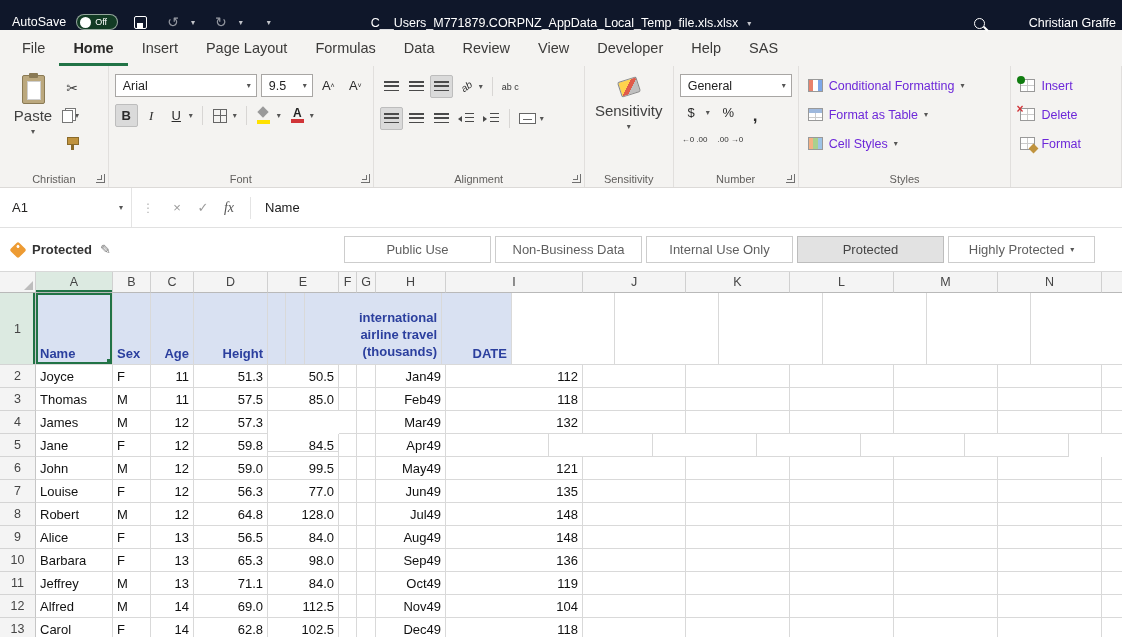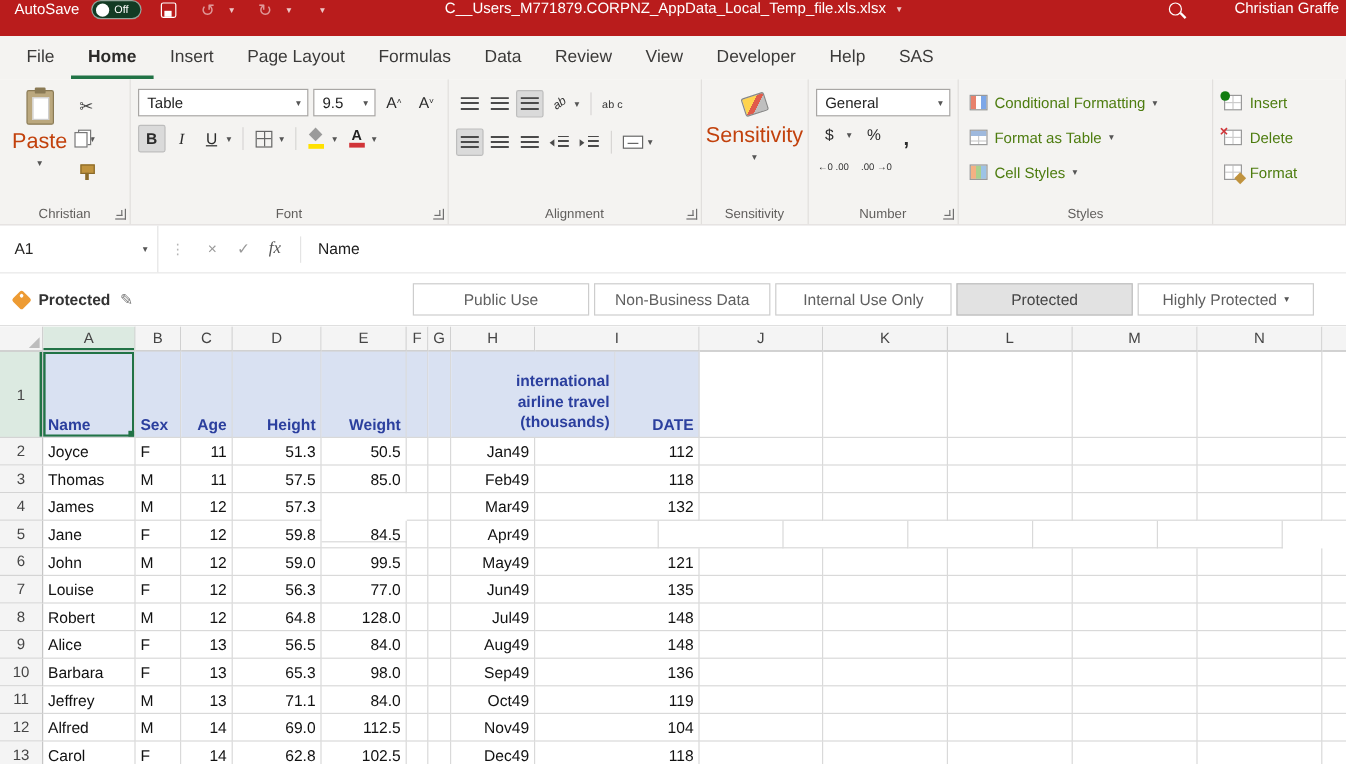--- a/index.html
+++ b/index.html
@@ -1,20 +1,20 @@
 <!DOCTYPE html>
 <html><head>
 <meta charset="utf-8">
 <style>
   *{box-sizing:border-box;margin:0;padding:0}
   body{width:1122px;height:637px;overflow:hidden;background:#fff;
        font-family:"Liberation Sans",sans-serif;font-size:13px;color:#252423;position:relative}
 
   
-  .tb{height:30px;background:#b91c1c;color:#fff;display:flex;align-items:flex-start;
+  .tb{height:30px;background:#0f172a;color:#fff;display:flex;align-items:flex-end;
       padding:0 12px;position:relative;font-size:12.5px}
   .tb .left{display:flex;align-items:center;gap:10px}
   .pill{width:42px;height:16px;border-radius:9px;background:#123b24;border:1px solid rgba(255,255,255,.55);
         display:flex;align-items:center;gap:4px;padding:0 3px}
   .knob{width:11px;height:11px;border-radius:50%;background:#fff}
   .pill b{font-size:9px;font-weight:400;color:#fff}
   .sv{width:13px;height:13px;border:1.5px solid #fff;border-radius:2px;position:relative;margin-left:6px}
   .sv:after{content:"";position:absolute;left:2px;bottom:0;width:6px;height:5px;background:#fff}
   .tbico{color:rgba(255,255,255,.55);font-size:14px;margin-left:10px}
   .tbcaret{font-size:8px;color:rgba(255,255,255,.75);margin-left:2px}
@@ -42,25 +42,25 @@
   .rc{flex:1;display:flex;align-items:flex-start}
   .rc.col{flex-direction:column;align-items:flex-start}
   .frow{display:flex;align-items:center;gap:2px}
   .sbtn{height:23px;min-width:23px;display:inline-flex;align-items:center;justify-content:center;
         font-size:13px;color:#2b2b2b;border-radius:2px;padding:0 2px}
   .sbtn.sel{background:#DADADA;border:1px solid #bdbdbd}
   .caret{font-size:8px;color:#555}
   .caret2{font-size:8px;color:#555;margin:0 3px 0 -1px}
   .vsep{width:1px;height:19px;background:#D8D6D4;margin:0 4px}
   .bigbtn{width:54px;height:92px;display:flex;flex-direction:column;align-items:center;padding-top:5px;gap:3px;border-radius:2px}
-  .biglabel{font-size:18px;color:#c2410c}
+  .biglabel{font-size:15px;color:#404040}
   .combo{height:23px;background:#fff;border:1px solid #A8A6A4;display:flex;align-items:center;
          justify-content:space-between;padding:0 5px 0 7px;font-size:12.5px;color:#222}
   .srow{display:flex;align-items:center;gap:6px;height:27px;padding:0 3px;white-space:nowrap}
-  .slab{font-size:12.5px;color:#4d7c0f}
+  .slab{font-size:12.5px;color:#6d28d9}
 
   
   .ic-paste{width:23px;height:29px;background:#BBA87E;border:1px solid #8a7a55;border-radius:2px;position:relative}
   .ic-paste:before{content:"";position:absolute;top:-3px;left:6px;width:9px;height:5px;background:#8a7a55;border-radius:1px}
   .ic-paste:after{content:"";position:absolute;left:4px;top:5px;right:3px;bottom:3px;background:#fff;border:1px solid #cfcfcf}
   .ic-cut{font-size:14px;color:#444;line-height:1}
   .ic-copy{width:14px;height:15px;position:relative}
   .ic-copy:before{content:"";position:absolute;top:0;right:0;width:9px;height:11px;border:1px solid #777;background:#fff}
   .ic-copy:after{content:"";position:absolute;bottom:0;left:0;width:9px;height:11px;border:1px solid #777;background:#fff}
   .ic-paint{width:12px;height:14px;position:relative}
@@ -210,21 +210,21 @@
       </div>
     </div>
     <span class="glabel">Christian</span>
     <span class="launch"></span>
   </div>
 
   <div class="rg" style="width:287px">
     <div class="rc col" style="gap:7px;padding-top:4px">
       <div class="frow" style="gap:4px">
         <div class="combo" style="width:142px">
-          <span>Table</span>
+          <span>Arial</span>
           <span class="caret">▾</span>
         </div>
         <div class="combo" style="width:52px">
           <span>9.5</span>
           <span class="caret">▾</span>
         </div>
         <span class="sbtn upA">
             <span>A</span>
             <sup>˄</sup>
           </span>
@@ -431,21 +431,20 @@
       <div class="ch" style="width: 104px;">N</div>
       <div class="ch" style="width: 104px;"></div>
     </div>
   <div>
       <div class="grow hrow">
         <div class="rh hl2" style="width: 36px;">1</div>
         <div class="cell l hcell active" style="width: 77px;">Name</div>
         <div class="cell l hcell" style="width: 38px;">Sex</div>
         <div class="cell r hcell" style="width: 43px;">Age</div>
         <div class="cell r hcell" style="width: 74px;">Height</div>
-        <div class="cell r hcell" style="width: 71px;">Weight</div>
         <div class="cell l hcell" style="width: 18px;"></div>
         <div class="cell l hcell" style="width: 19px;"></div>
         <div class="cell r hcell" style="width: 137px;">
           <div class="iwrap">international airline travel (thousands)</div>
         </div>
         <div class="cell r hcell" style="width: 70px;">DATE</div>
         <div class="cell l" style="width: 103px;"></div>
         <div class="cell l" style="width: 104px;"></div>
         <div class="cell l" style="width: 104px;"></div>
         <div class="cell l" style="width: 104px;"></div>

